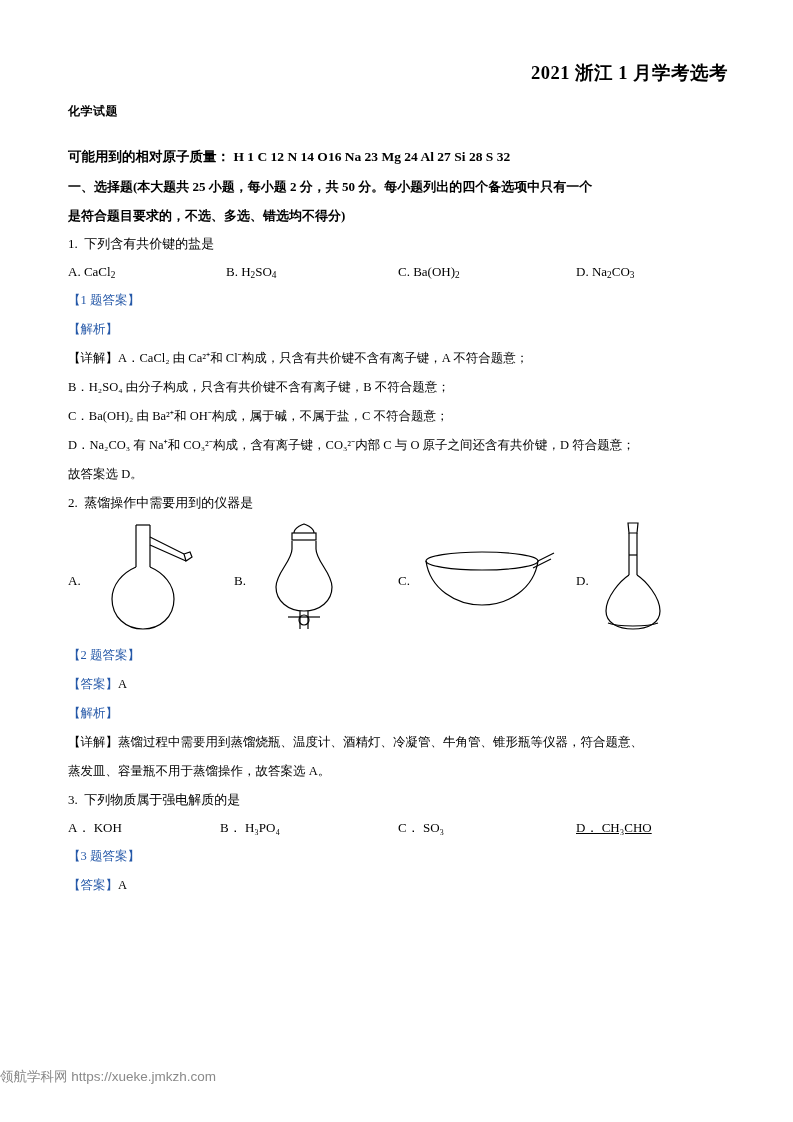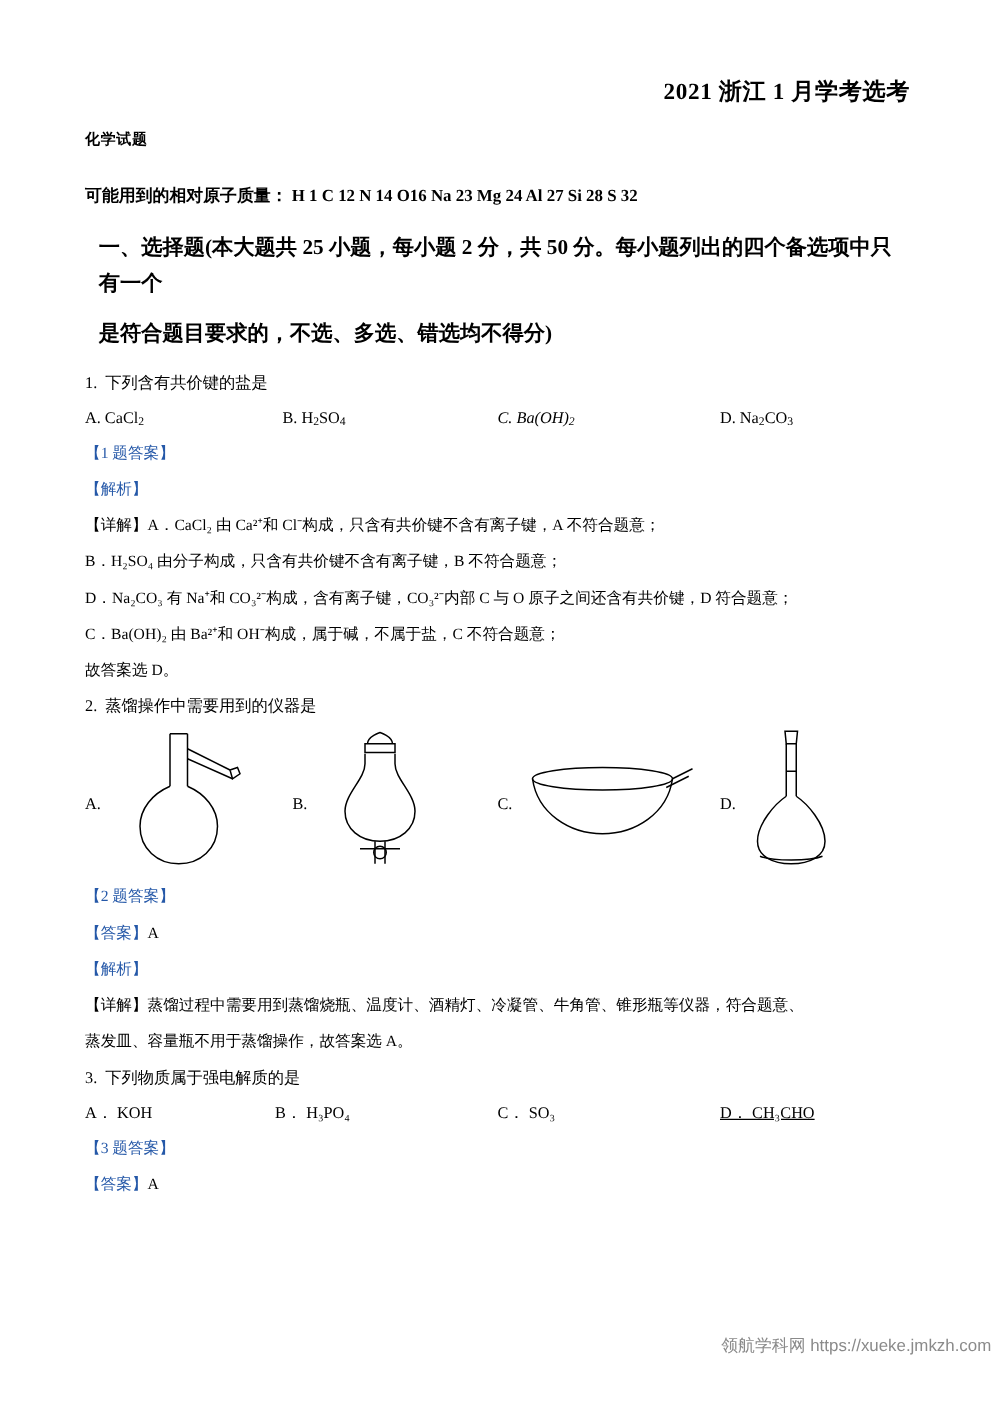--- a/index.html
+++ b/index.html
@@ -46,23 +46,23 @@
   .line {
     font-size: 13.5px;
     line-height: 30px;
     margin: 0;
     white-space: nowrap;
   }
   .bold {
     font-weight: bold;
   }
   .para {
-    font-size: 17px;
+    font-size: 13px;
     line-height: 29px;
-    margin: 11px;
+    margin: 0;
   }
   .qline {
     font-size: 13px;
     line-height: 28px;
     margin: 0;
   }
   .blue {
     color: #2558a8;
     font-size: 12.5px;
     line-height: 29px;
@@ -105,21 +105,21 @@
   .fig-box {
     position: absolute;
     top: 0;
   }
 
   .watermark {
     position: absolute;
     left: 0;
     top: 1068px;
     width: 793px;
-    text-align: right;
+    text-align: left;
     font-size: 13.5px;
     color: #8a8a8a;
     font-family: "Liberation Sans", sans-serif;
   }
 </style>
 </head>
 <body>
 
 <div class="page">
   <div class="content">
@@ -133,31 +133,31 @@
     <div class="para bold">是符合题目要求的，不选、多选、错选均不得分)</div>
 
     <div class="qline">
       <span>1.</span>
       &nbsp;<span>下列含有共价键的盐是</span>
     </div>
 
     <div class="opts">
       <span class="opt" style="left:0px;">A. CaCl<sub>2</sub></span>
       <span class="opt" style="left:158px;">B. H<sub>2</sub>SO<sub>4</sub></span>
-      <span class="opt" style="left:330px;font-style:italic;">C. Ba(OH)<sub>2</sub></span>
+      <span class="opt" style="left:330px;">C. Ba(OH)<sub>2</sub></span>
       <span class="opt" style="left:508px;">D. Na<sub>2</sub>CO<sub>3</sub></span>
     </div>
 
     <div class="blue">【1 题答案】</div>
     <div class="blue">【解析】</div>
 
     <div class="ansline">【详解】A．CaCl₂ 由 Ca²⁺和 Cl⁻构成，只含有共价键不含有离子键，A 不符合题意；</div>
     <div class="ansline">B．H₂SO₄ 由分子构成，只含有共价键不含有离子键，B 不符合题意；</div>
+    <div class="ansline">C．Ba(OH)₂ 由 Ba²⁺和 OH⁻构成，属于碱，不属于盐，C 不符合题意；</div>
     <div class="ansline">D．Na₂CO₃ 有 Na⁺和 CO₃²⁻构成，含有离子键，CO₃²⁻内部 C 与 O 原子之间还含有共价键，D 符合题意；</div>
-    <div class="ansline">C．Ba(OH)₂ 由 Ba²⁺和 OH⁻构成，属于碱，不属于盐，C 不符合题意；</div>
     <div class="ansline">故答案选 D。</div>
 
     <div class="qline">
       <span>2.</span>
       &nbsp;<span>蒸馏操作中需要用到的仪器是</span>
     </div>
 
     <div class="fig-row">
       <span class="fig-label" style="left:0px;">A.</span>
       <span class="fig-box" style="left:24px;">

